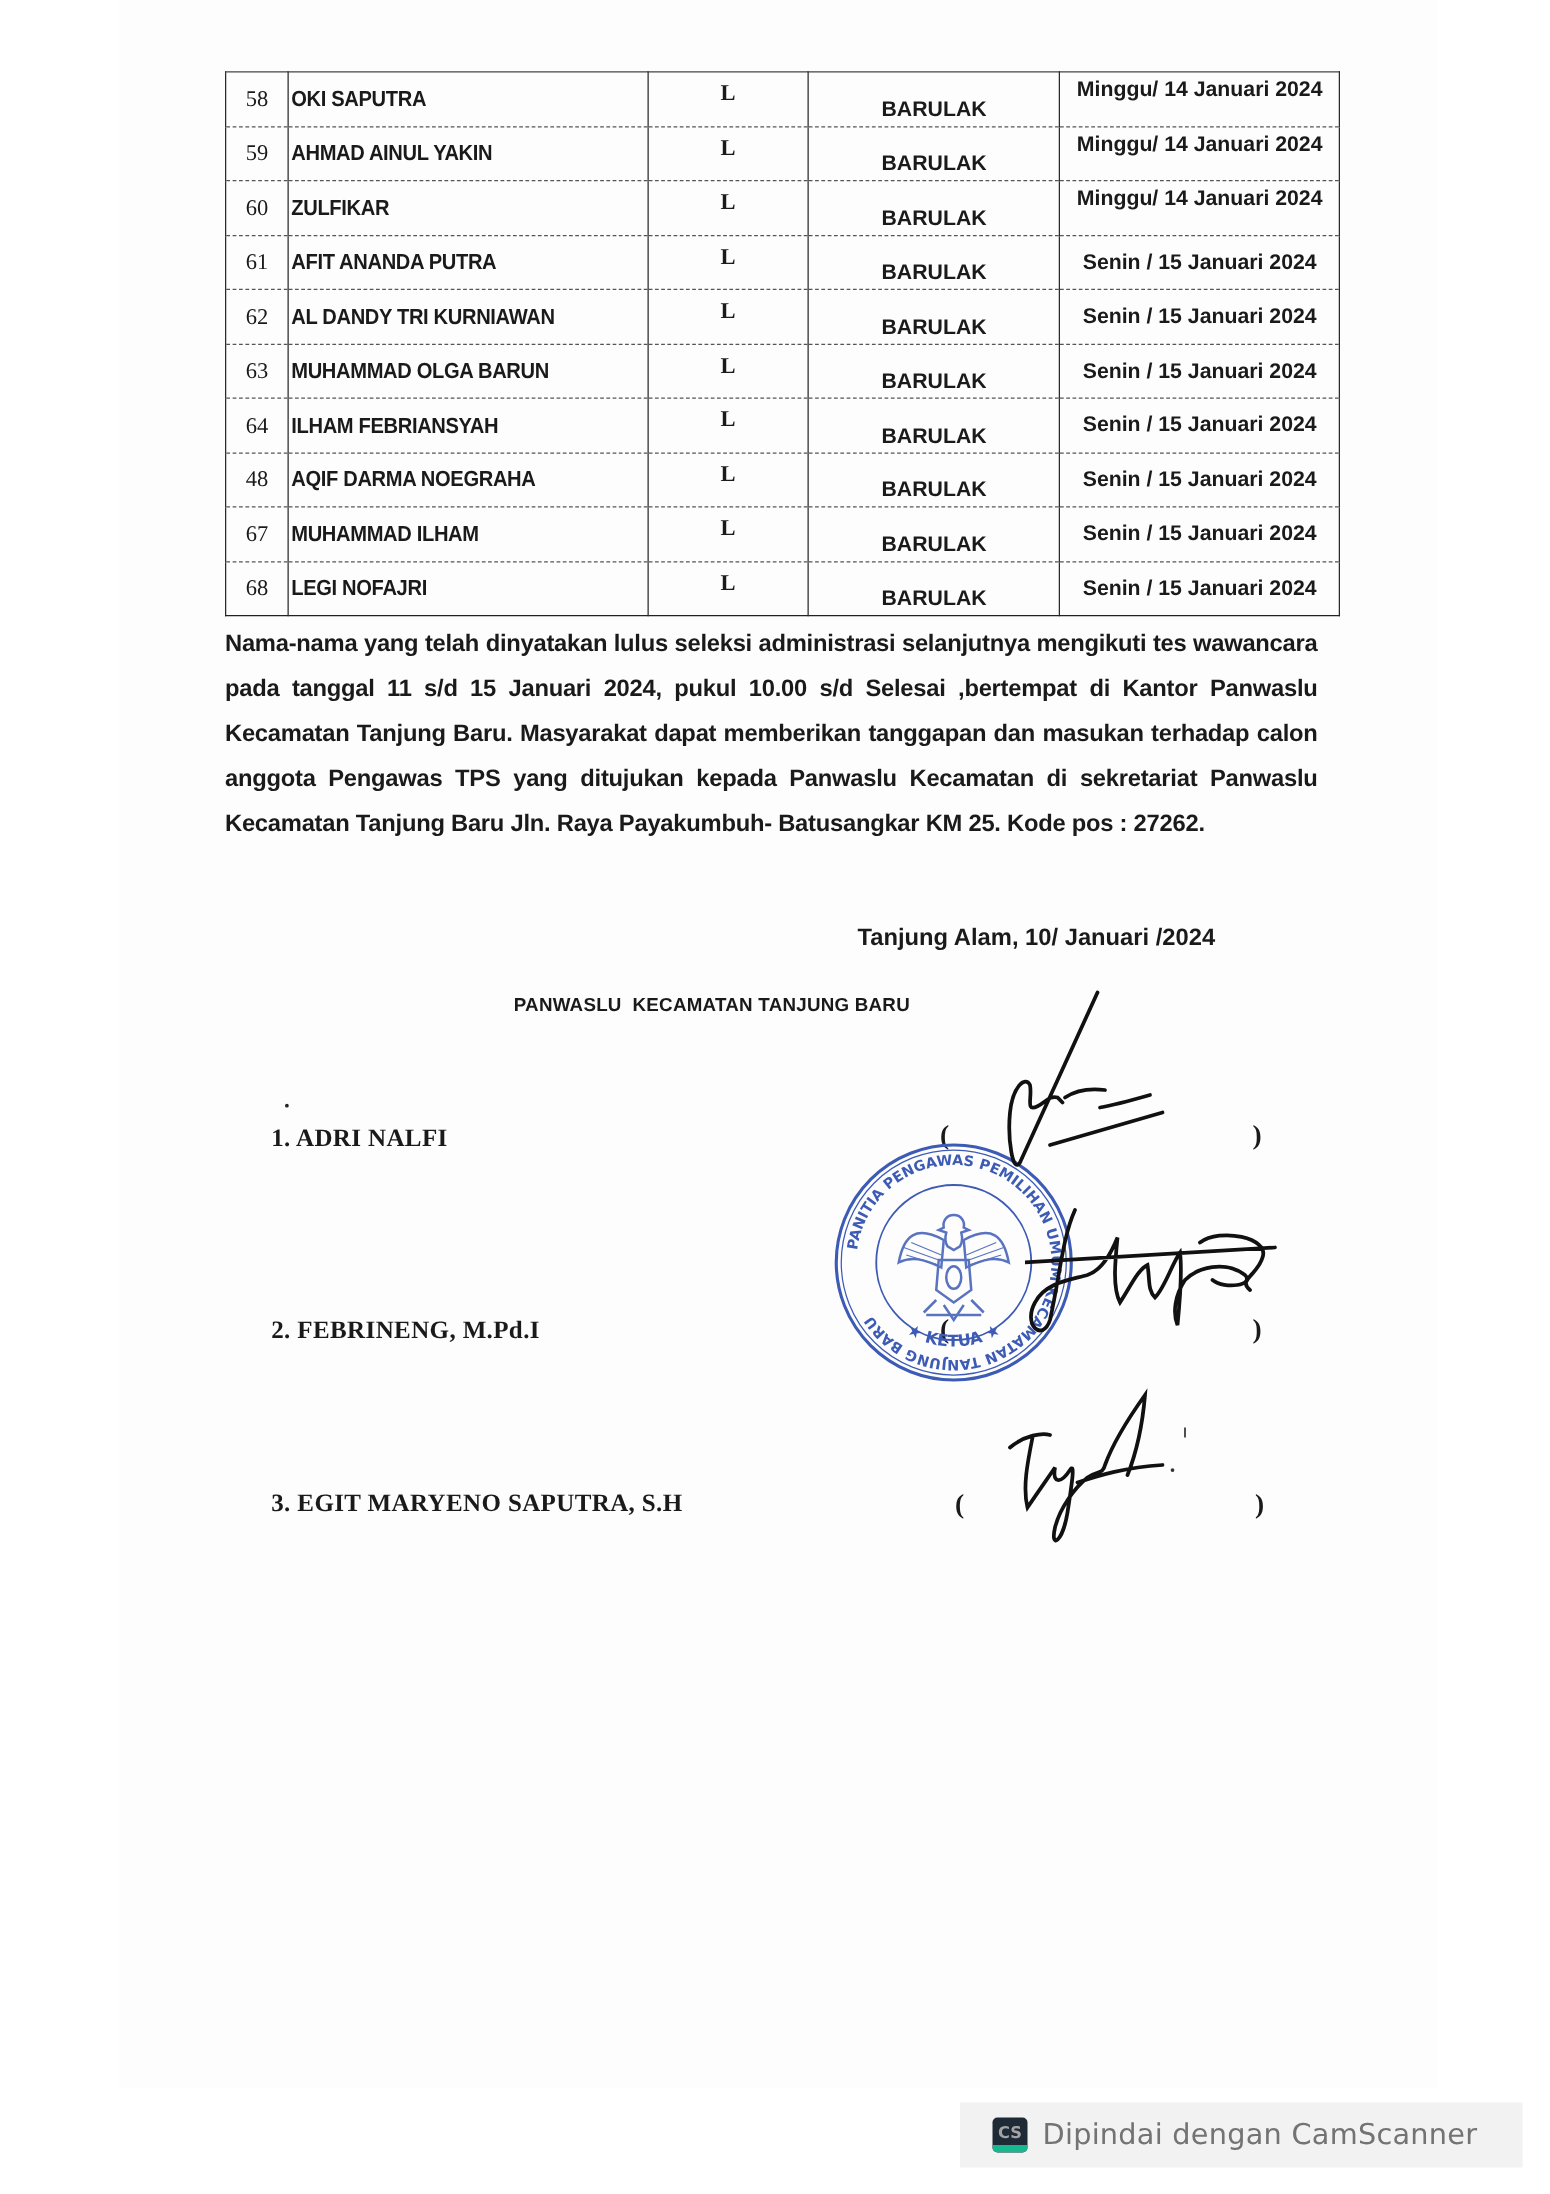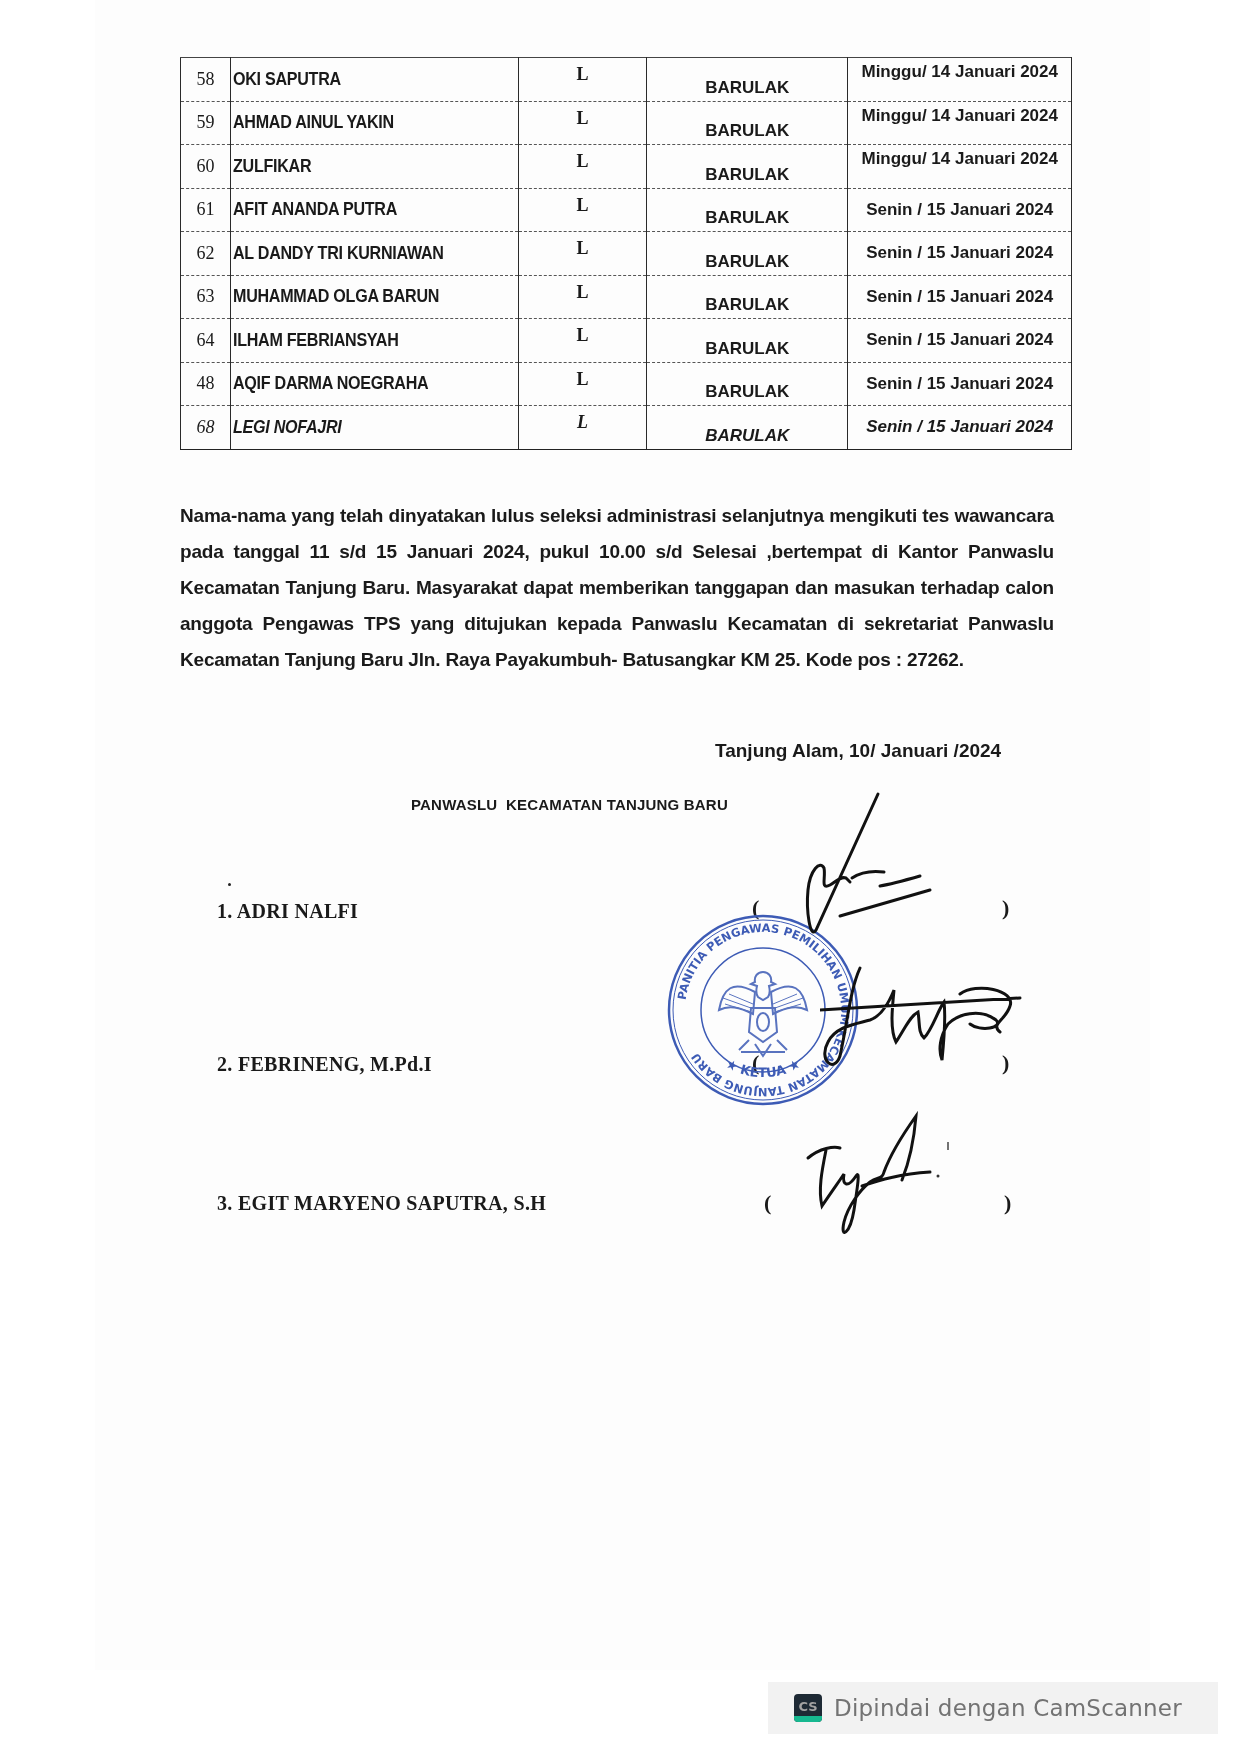--- a/index.html
+++ b/index.html
@@ -17,39 +17,39 @@
     .roster {
       position: absolute; left: 180px; top: 57px; width: 892px;
       border-collapse: collapse; table-layout: fixed;
     }
     .roster td {
       border: 1.5px solid #2a2a2a; height: 36.5px; padding: 0;
       font-weight: bold; font-size: 18px; vertical-align: middle;
       border-top: 1px dashed #555; border-bottom: 1px dashed #555;
     }
     .roster tr:first-child td { border-top: 1.5px solid #444; }
-    .roster tr:last-child td { border-bottom: 1.5px solid #222; font-style: italic; }
+    .roster tr:last-child td { border-bottom: 1.5px solid #222; }
     .c-no { width: 49px; text-align: center; font-size: 15px; font-weight: normal !important; }
     .c-name { width: 284px; padding-left: 2px !important; font-family: "Liberation Sans", sans-serif; font-size: 17.5px !important; letter-spacing: -0.3px; font-stretch: condensed; }
     .c-gender { width: 127px; text-align: center; vertical-align: top !important; padding-top: 6px !important; }
     .c-village { width: 200px; text-align: center; vertical-align: bottom !important; padding-bottom: 3px !important; font-family: "Liberation Sans", sans-serif; font-size: 17px !important; }
     .c-date { width: 222px; text-align: center; font-family: "Liberation Sans", sans-serif; font-size: 17px !important; }
     .c-date.minggu { vertical-align: top !important; padding-top: 4px !important; }
     .name-inner { display: inline-block; transform: scaleX(0.92); transform-origin: left center; white-space: nowrap; }
 
     
     .notice {
       position: absolute; left: 180px; top: 498px; width: 874px;
       font-family: "Liberation Sans", sans-serif; font-weight: bold;
       font-size: 19px; line-height: 36px; text-align: justify;
       letter-spacing: -0.2px;
     }
     .place-date {
       position: absolute; left: 686px; top: 740px;
-      font-family: "Liberation Sans", sans-serif; font-weight: bold; font-size: 19px; margin-left: 29px;
+      font-family: "Liberation Sans", sans-serif; font-weight: bold; font-size: 19px;
     }
     .org-title {
       position: absolute; left: 411px; top: 796px;
       font-family: "Liberation Sans", sans-serif; font-weight: bold; font-size: 15px;
       letter-spacing: 0.2px;
     }
     .signer {
       position: absolute; left: 217px;
       font-family: "Liberation Serif", serif; font-weight: bold; font-size: 20px;
       letter-spacing: 0.3px;
@@ -127,20 +127,27 @@
       <tr>
         <td class="c-no">64</td>
         <td class="c-name"><span class="name-inner">ILHAM FEBRIANSYAH</span></td>
         <td class="c-gender">L</td>
         <td class="c-village">BARULAK</td>
         <td class="c-date">Senin / 15 Januari 2024</td>
       </tr>
       <tr>
         <td class="c-no">48</td>
         <td class="c-name"><span class="name-inner">AQIF DARMA NOEGRAHA</span></td>
+        <td class="c-gender">L</td>
+        <td class="c-village">BARULAK</td>
+        <td class="c-date">Senin / 15 Januari 2024</td>
+      </tr>
+      <tr>
+        <td class="c-no">67</td>
+        <td class="c-name"><span class="name-inner">MUHAMMAD ILHAM</span></td>
         <td class="c-gender">L</td>
         <td class="c-village">BARULAK</td>
         <td class="c-date">Senin / 15 Januari 2024</td>
       </tr>
       <tr>
         <td class="c-no">68</td>
         <td class="c-name"><span class="name-inner">LEGI NOFAJRI</span></td>
         <td class="c-gender">L</td>
         <td class="c-village">BARULAK</td>
         <td class="c-date">Senin / 15 Januari 2024</td>

